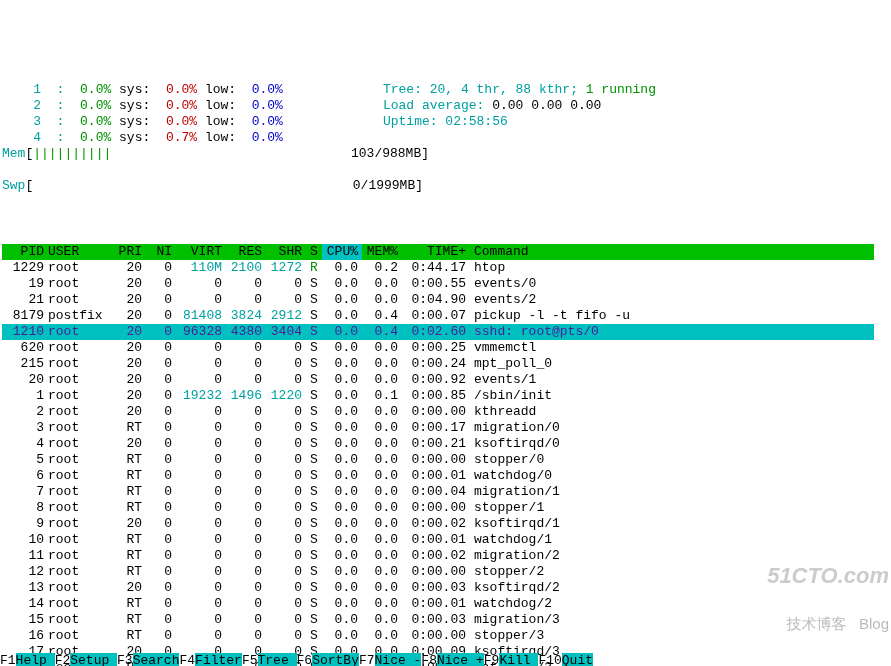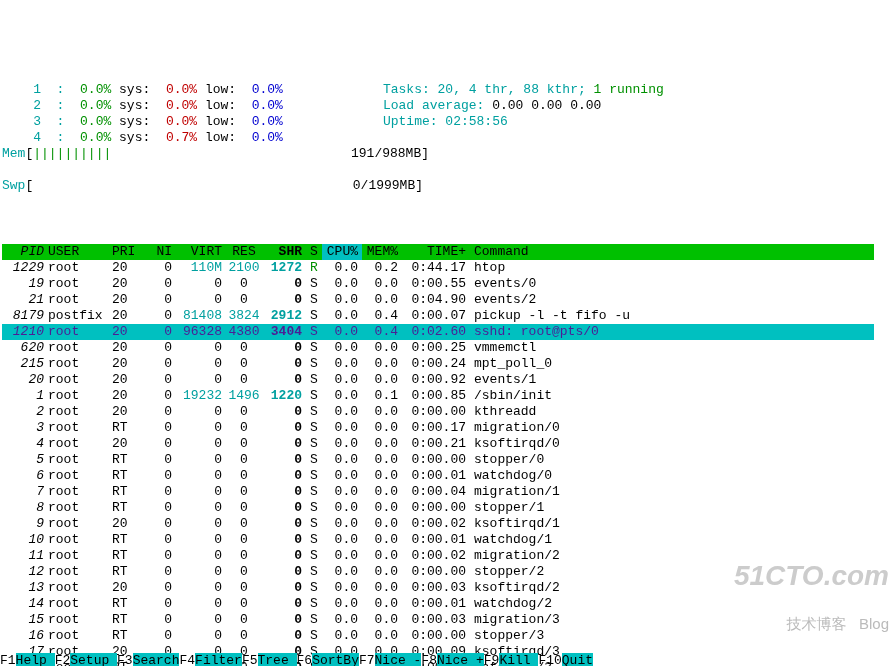--- a/index.html
+++ b/index.html
@@ -20,54 +20,54 @@
   .green { color: #009000; }
   .red { color: #c00000; }
   .blue { color: #0000d0; }
   .black { color: #000000; }
   .bggreen { background: #00c000; color: #000000; }
   .bgcyan { background: #00c0c0; color: #4c1d95; }
   .hdrsort { background: #00c0c0; color: #000000; }
   .proc-table { display: table; border-collapse: collapse; margin-top: 2px;}
   .tr { display: table-row; }
   .td { display: table-cell; padding: 0 0; }
-  .pid { width: 42px; text-align: right; padding-right: 4px; font-style: italic;}
+  .pid { width: 42px; text-align: right; padding-right: 4px;}
   .user { width: 64px; }
-  .pri { width: 30px; text-align: left; padding-right: 4px; margin-top: 40px;}
+  .pri { width: 30px; text-align: right; padding-right: 4px; margin-top: 40px;}
   .ni { width: 26px; text-align: right; padding-right: 4px;}
   .virt { width: 46px; text-align: right; padding-right: 4px;}
-  .res { width: 36px; text-align: center; padding-right: 4px;}
-  .shr { width: 36px; text-align: right; padding-right: 4px; font-weight: bold;}
+  .res { width: 36px; text-align: right; padding-right: 4px;}
+  .shr { width: 36px; text-align: right; padding-right: 4px;}
   .s { width: 16px; text-align: center;}
   .cpu { width: 36px; text-align: right; padding-right: 4px; margin-top: 43px;}
   .mem { width: 36px; text-align: right; padding-right: 4px;}
   .time { width: 64px; text-align: right; padding-right: 4px;}
   .cmd { padding-left: 4px; }
   .footer { position: absolute; left:0; bottom:1px; width: 891px; white-space: nowrap;}
   .fkey { color: #000000; }
   .flabel { background: #00c0c0; color: #000000; }
   .watermark { position: absolute; right: 6px; bottom: 22px; text-align: right; color: #bbbbbb; font-family: Arial, sans-serif; }
-  .watermark .big { font-size: 28px; font-weight: bold; font-style: italic; color: #cccccc; }
+  .watermark .big { font-size: 22px; font-weight: bold; font-style: italic; color: #cccccc; }
   .watermark .small { font-size: 15px; color: #bbbbbb; }
   .top-left { display:inline-block; vertical-align: top; }
   .top-right { display:inline-block; vertical-align: top; margin-left: 100px; }
 </style>
 </head>
 <body>
 
 
 
 <div>
   <div class="top-left" id="cpu-lines">  <span class="cyan">1  :</span>  <span class="green">0.0%</span> sys:  <span class="red">0.0%</span> low:  <span class="blue">0.0%</span>
   <span class="cyan">2  :</span>  <span class="green">0.0%</span> sys:  <span class="red">0.0%</span> low:  <span class="blue">0.0%</span>
   <span class="cyan">3  :</span>  <span class="green">0.0%</span> sys:  <span class="red">0.0%</span> low:  <span class="blue">0.0%</span>
-  <span class="cyan">4  :</span>  <span class="green">0.0%</span> sys:  <span class="red">0.7%</span> low:  <span class="blue">0.0%</span></div><div class="top-right"><span class="cyan">Tasks: </span><span class="cyan">20, 4 thr, 88 kthr; </span><span class="green">1 running</span>
+  <span class="cyan">4  :</span>  <span class="green">0.0%</span> sys:  <span class="red">0.7%</span> low:  <span class="blue">0.0%</span></div><div class="top-right"><span class="cyan">Tree: </span><span class="cyan">20, 4 thr, 88 kthr; </span><span class="green">1 running</span>
 <span class="cyan">Load average: </span><span class="black">0.00 0.00 0.00</span>
 <span class="cyan">Uptime: </span><span class="cyan">02:58:56</span></div>
-<div><span class="cyan">Mem</span><span>[</span><span class="green mem-bar">||||||||||</span><span style="display:inline-block;width:310px;text-align:right">191/988MB</span><span>]</span></div>
+<div><span class="cyan">Mem</span><span>[</span><span class="green mem-bar">||||||||||</span><span style="display:inline-block;width:310px;text-align:right">103/988MB</span><span>]</span></div>
 <div><span class="cyan">Swp</span><span>[</span><span class="green"></span><span style="display:inline-block;width:382px;text-align:right">0/1999MB</span><span>]</span></div>
 </div>
 
 <div class="proc-table" id="proc-table"><div class="tr bggreen"><div class="td pid">PID</div><div class="td user">USER</div><div class="td pri">PRI</div><div class="td ni">NI</div><div class="td virt">VIRT</div><div class="td res">RES</div><div class="td shr">SHR</div><div class="td s">S</div><div class="td cpu hdrsort">CPU%</div><div class="td mem">MEM%</div><div class="td time">TIME+</div><div class="td cmd" style="width:400px">Command</div></div><div class="tr"><div class="td pid">1229</div><div class="td user">root</div><div class="td pri">20</div><div class="td ni">0</div><div class="td virt cyan">110M</div><div class="td res cyan">2100</div><div class="td shr cyan">1272</div><div class="td s green">R</div><div class="td cpu">0.0</div><div class="td mem">0.2</div><div class="td time">0:44.17</div><div class="td cmd">htop</div></div><div class="tr"><div class="td pid">19</div><div class="td user">root</div><div class="td pri">20</div><div class="td ni">0</div><div class="td virt ">0</div><div class="td res ">0</div><div class="td shr ">0</div><div class="td s ">S</div><div class="td cpu">0.0</div><div class="td mem">0.0</div><div class="td time">0:00.55</div><div class="td cmd">events/0</div></div><div class="tr"><div class="td pid">21</div><div class="td user">root</div><div class="td pri">20</div><div class="td ni">0</div><div class="td virt ">0</div><div class="td res ">0</div><div class="td shr ">0</div><div class="td s ">S</div><div class="td cpu">0.0</div><div class="td mem">0.0</div><div class="td time">0:04.90</div><div class="td cmd">events/2</div></div><div class="tr"><div class="td pid">8179</div><div class="td user">postfix</div><div class="td pri">20</div><div class="td ni">0</div><div class="td virt cyan">81408</div><div class="td res cyan">3824</div><div class="td shr cyan">2912</div><div class="td s ">S</div><div class="td cpu">0.0</div><div class="td mem">0.4</div><div class="td time">0:00.07</div><div class="td cmd">pickup -l -t fifo -u</div></div><div class="tr bgcyan"><div class="td pid">1210</div><div class="td user">root</div><div class="td pri">20</div><div class="td ni">0</div><div class="td virt ">96328</div><div class="td res ">4380</div><div class="td shr ">3404</div><div class="td s ">S</div><div class="td cpu">0.0</div><div class="td mem">0.4</div><div class="td time">0:02.60</div><div class="td cmd">sshd: root@pts/0</div></div><div class="tr"><div class="td pid">620</div><div class="td user">root</div><div class="td pri">20</div><div class="td ni">0</div><div class="td virt ">0</div><div class="td res ">0</div><div class="td shr ">0</div><div class="td s ">S</div><div class="td cpu">0.0</div><div class="td mem">0.0</div><div class="td time">0:00.25</div><div class="td cmd">vmmemctl</div></div><div class="tr"><div class="td pid">215</div><div class="td user">root</div><div class="td pri">20</div><div class="td ni">0</div><div class="td virt ">0</div><div class="td res ">0</div><div class="td shr ">0</div><div class="td s ">S</div><div class="td cpu">0.0</div><div class="td mem">0.0</div><div class="td time">0:00.24</div><div class="td cmd">mpt_poll_0</div></div><div class="tr"><div class="td pid">20</div><div class="td user">root</div><div class="td pri">20</div><div class="td ni">0</div><div class="td virt ">0</div><div class="td res ">0</div><div class="td shr ">0</div><div class="td s ">S</div><div class="td cpu">0.0</div><div class="td mem">0.0</div><div class="td time">0:00.92</div><div class="td cmd">events/1</div></div><div class="tr"><div class="td pid">1</div><div class="td user">root</div><div class="td pri">20</div><div class="td ni">0</div><div class="td virt cyan">19232</div><div class="td res cyan">1496</div><div class="td shr cyan">1220</div><div class="td s ">S</div><div class="td cpu">0.0</div><div class="td mem">0.1</div><div class="td time">0:00.85</div><div class="td cmd">/sbin/init</div></div><div class="tr"><div class="td pid">2</div><div class="td user">root</div><div class="td pri">20</div><div class="td ni">0</div><div class="td virt ">0</div><div class="td res ">0</div><div class="td shr ">0</div><div class="td s ">S</div><div class="td cpu">0.0</div><div class="td mem">0.0</div><div class="td time">0:00.00</div><div class="td cmd">kthreadd</div></div><div class="tr"><div class="td pid">3</div><div class="td user">root</div><div class="td pri">RT</div><div class="td ni">0</div><div class="td virt ">0</div><div class="td res ">0</div><div class="td shr ">0</div><div class="td s ">S</div><div class="td cpu">0.0</div><div class="td mem">0.0</div><div class="td time">0:00.17</div><div class="td cmd">migration/0</div></div><div class="tr"><div class="td pid">4</div><div class="td user">root</div><div class="td pri">20</div><div class="td ni">0</div><div class="td virt ">0</div><div class="td res ">0</div><div class="td shr ">0</div><div class="td s ">S</div><div class="td cpu">0.0</div><div class="td mem">0.0</div><div class="td time">0:00.21</div><div class="td cmd">ksoftirqd/0</div></div><div class="tr"><div class="td pid">5</div><div class="td user">root</div><div class="td pri">RT</div><div class="td ni">0</div><div class="td virt ">0</div><div class="td res ">0</div><div class="td shr ">0</div><div class="td s ">S</div><div class="td cpu">0.0</div><div class="td mem">0.0</div><div class="td time">0:00.00</div><div class="td cmd">stopper/0</div></div><div class="tr"><div class="td pid">6</div><div class="td user">root</div><div class="td pri">RT</div><div class="td ni">0</div><div class="td virt ">0</div><div class="td res ">0</div><div class="td shr ">0</div><div class="td s ">S</div><div class="td cpu">0.0</div><div class="td mem">0.0</div><div class="td time">0:00.01</div><div class="td cmd">watchdog/0</div></div><div class="tr"><div class="td pid">7</div><div class="td user">root</div><div class="td pri">RT</div><div class="td ni">0</div><div class="td virt ">0</div><div class="td res ">0</div><div class="td shr ">0</div><div class="td s ">S</div><div class="td cpu">0.0</div><div class="td mem">0.0</div><div class="td time">0:00.04</div><div class="td cmd">migration/1</div></div><div class="tr"><div class="td pid">8</div><div class="td user">root</div><div class="td pri">RT</div><div class="td ni">0</div><div class="td virt ">0</div><div class="td res ">0</div><div class="td shr ">0</div><div class="td s ">S</div><div class="td cpu">0.0</div><div class="td mem">0.0</div><div class="td time">0:00.00</div><div class="td cmd">stopper/1</div></div><div class="tr"><div class="td pid">9</div><div class="td user">root</div><div class="td pri">20</div><div class="td ni">0</div><div class="td virt ">0</div><div class="td res ">0</div><div class="td shr ">0</div><div class="td s ">S</div><div class="td cpu">0.0</div><div class="td mem">0.0</div><div class="td time">0:00.02</div><div class="td cmd">ksoftirqd/1</div></div><div class="tr"><div class="td pid">10</div><div class="td user">root</div><div class="td pri">RT</div><div class="td ni">0</div><div class="td virt ">0</div><div class="td res ">0</div><div class="td shr ">0</div><div class="td s ">S</div><div class="td cpu">0.0</div><div class="td mem">0.0</div><div class="td time">0:00.01</div><div class="td cmd">watchdog/1</div></div><div class="tr"><div class="td pid">11</div><div class="td user">root</div><div class="td pri">RT</div><div class="td ni">0</div><div class="td virt ">0</div><div class="td res ">0</div><div class="td shr ">0</div><div class="td s ">S</div><div class="td cpu">0.0</div><div class="td mem">0.0</div><div class="td time">0:00.02</div><div class="td cmd">migration/2</div></div><div class="tr"><div class="td pid">12</div><div class="td user">root</div><div class="td pri">RT</div><div class="td ni">0</div><div class="td virt ">0</div><div class="td res ">0</div><div class="td shr ">0</div><div class="td s ">S</div><div class="td cpu">0.0</div><div class="td mem">0.0</div><div class="td time">0:00.00</div><div class="td cmd">stopper/2</div></div><div class="tr"><div class="td pid">13</div><div class="td user">root</div><div class="td pri">20</div><div class="td ni">0</div><div class="td virt ">0</div><div class="td res ">0</div><div class="td shr ">0</div><div class="td s ">S</div><div class="td cpu">0.0</div><div class="td mem">0.0</div><div class="td time">0:00.03</div><div class="td cmd">ksoftirqd/2</div></div><div class="tr"><div class="td pid">14</div><div class="td user">root</div><div class="td pri">RT</div><div class="td ni">0</div><div class="td virt ">0</div><div class="td res ">0</div><div class="td shr ">0</div><div class="td s ">S</div><div class="td cpu">0.0</div><div class="td mem">0.0</div><div class="td time">0:00.01</div><div class="td cmd">watchdog/2</div></div><div class="tr"><div class="td pid">15</div><div class="td user">root</div><div class="td pri">RT</div><div class="td ni">0</div><div class="td virt ">0</div><div class="td res ">0</div><div class="td shr ">0</div><div class="td s ">S</div><div class="td cpu">0.0</div><div class="td mem">0.0</div><div class="td time">0:00.03</div><div class="td cmd">migration/3</div></div><div class="tr"><div class="td pid">16</div><div class="td user">root</div><div class="td pri">RT</div><div class="td ni">0</div><div class="td virt ">0</div><div class="td res ">0</div><div class="td shr ">0</div><div class="td s ">S</div><div class="td cpu">0.0</div><div class="td mem">0.0</div><div class="td time">0:00.00</div><div class="td cmd">stopper/3</div></div><div class="tr"><div class="td pid">17</div><div class="td user">root</div><div class="td pri">20</div><div class="td ni">0</div><div class="td virt ">0</div><div class="td res ">0</div><div class="td shr ">0</div><div class="td s ">S</div><div class="td cpu">0.0</div><div class="td mem">0.0</div><div class="td time">0:00.09</div><div class="td cmd">ksoftirqd/3</div></div><div class="tr"><div class="td pid">18</div><div class="td user">root</div><div class="td pri">RT</div><div class="td ni">0</div><div class="td virt ">0</div><div class="td res ">0</div><div class="td shr ">0</div><div class="td s ">S</div><div class="td cpu">0.0</div><div class="td mem">0.0</div><div class="td time">0:00.01</div><div class="td cmd">watchdog/3</div></div></div>
 
 <div class="footer" id="footer"><span class="fkey">F1</span><span class="flabel">Help </span><span class="fkey">F2</span><span class="flabel">Setup </span><span class="fkey">F3</span><span class="flabel">Search</span><span class="fkey">F4</span><span class="flabel">Filter</span><span class="fkey">F5</span><span class="flabel">Tree  </span><span class="fkey">F6</span><span class="flabel">SortBy</span><span class="fkey">F7</span><span class="flabel">Nice -</span><span class="fkey">F8</span><span class="flabel">Nice +</span><span class="fkey">F9</span><span class="flabel">Kill  </span><span class="fkey">F10</span><span class="flabel">Quit  </span></div>
 
 <div class="watermark">
   <div class="big">51CTO.com</div>
   <div class="small">技术博客   Blog</div>

